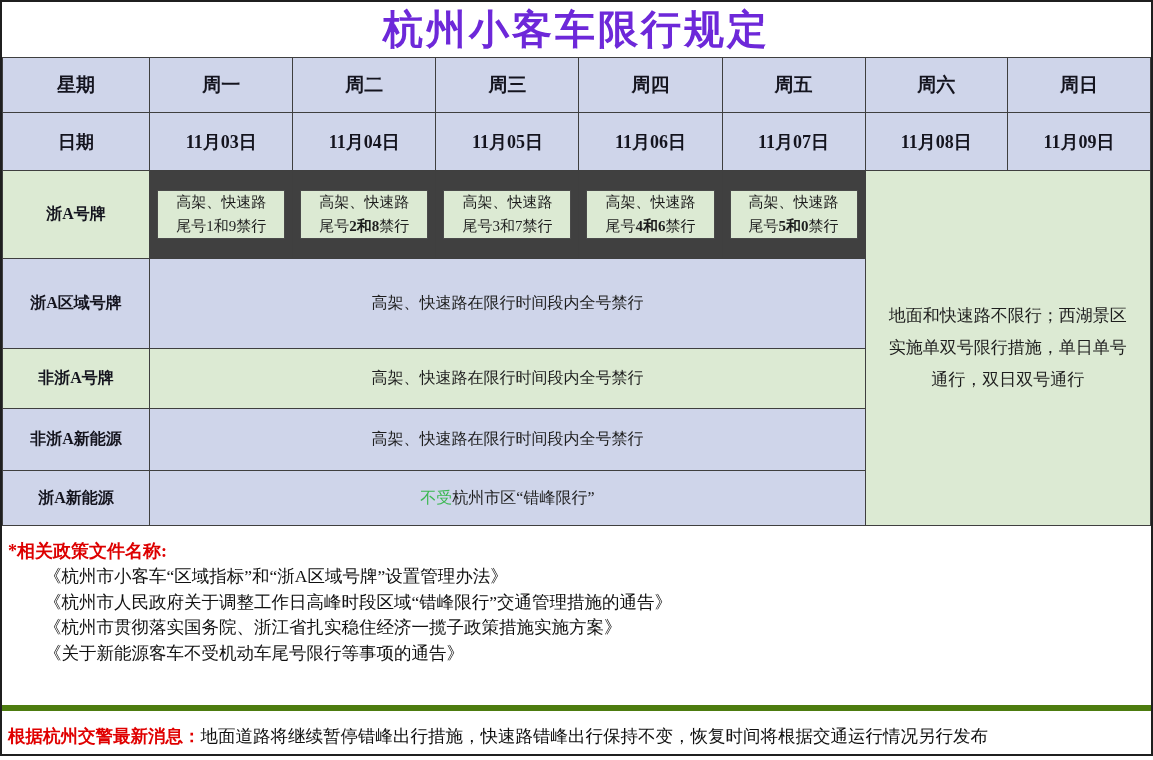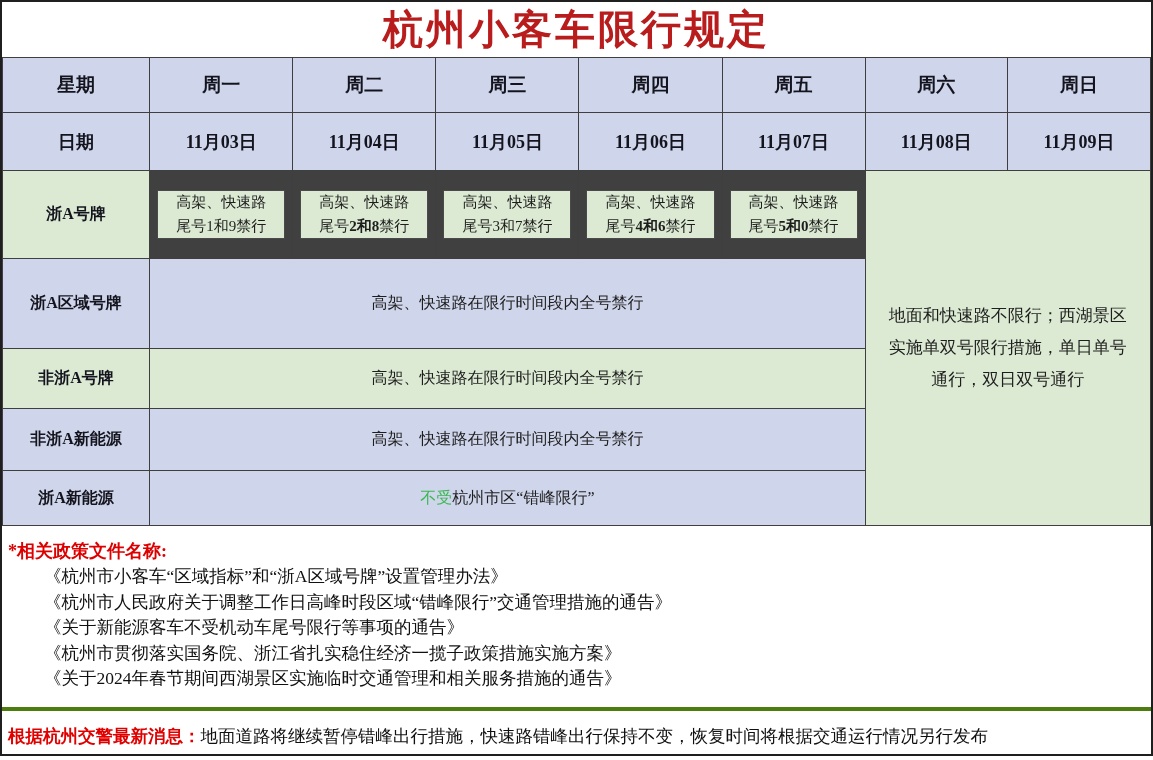--- a/index.html
+++ b/index.html
@@ -13,21 +13,21 @@
   .sheet {
     position: absolute; left: 0; top: 0;
     width: 1153px; height: 756px;
     border: 2px solid #1f1f1f;
     background: #ffffff;
     overflow: hidden;
   }
   .title {
     height: 55px;
     display: flex; align-items: center; justify-content: center;
-    font-size: 40px; font-weight: bold; color: #b91c1c;
+    font-size: 40px; font-weight: bold; color: #6d28d9;
     letter-spacing: 3px;
   }
   table.rules {
     width: 100%;
     border-collapse: collapse;
     table-layout: fixed;
   }
   table.rules td, table.rules th {
     border: 1px solid #3f3f3f;
     text-align: center; vertical-align: middle;
@@ -61,21 +61,21 @@
   td.merged-cell { font-size: 16px; color: #1e1e1e; }
   td.weekend-cell {
     font-size: 17px; color: #1e1e1e;
     padding: 0 18px; line-height: 1.9;
   }
   .green-em { color: #3cb853; text-align: right; }
 
   .policy {
     padding: 12px 10px 10px 6px;
     height: 185px;
-    border-bottom: 4px solid #4d7c0f;
+    border-bottom: 6px solid #4d7c0f;
   }
   .policy-heading {
     color: #dd0000; font-weight: bold;
     font-size: 18px; line-height: 26px;
   }
   .policy-line { font-size: 17.5px; line-height: 25.5px; color: #101010; margin-left: 36px; }
 
   .notice {
     height: 50px;
     display: flex; align-items: center;
@@ -183,23 +183,22 @@
         <span class="green-em">不受</span><span>杭州市区“错峰限行”</span>
       </td>
     </tr>
   </tbody>
     </table>
 
   <div class="policy">
     <div class="policy-heading">*相关政策文件名称:</div>
     <div class="policy-line">《杭州市小客车“区域指标”和“浙A区域号牌”设置管理办法》</div>
     <div class="policy-line">《杭州市人民政府关于调整工作日高峰时段区域“错峰限行”交通管理措施的通告》</div>
+    <div class="policy-line">《杭州市贯彻落实国务院、浙江省扎实稳住经济一揽子政策措施实施方案》</div>
     <div class="policy-line">《关于新能源客车不受机动车尾号限行等事项的通告》</div>
-    <div class="policy-line">《杭州市贯彻落实国务院、浙江省扎实稳住经济一揽子政策措施实施方案》</div>
-    <div class="policy-line">《关于2024年春节期间西湖景区实施临时交通管理和相关服务措施的通告》</div>
   </div>
 
   <div class="notice">
     <span class="notice-label">根据杭州交警最新消息：</span>
     <span class="notice-text">地面道路将继续暂停错峰出行措施，快速路错峰出行保持不变，恢复时间将根据交通运行情况另行发布</span>
   </div>
 
 </div>
 
 </body></html>

